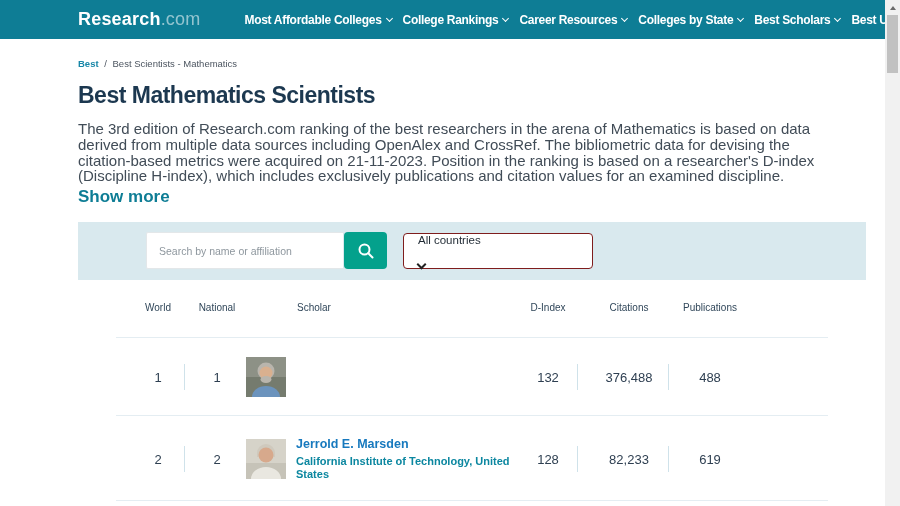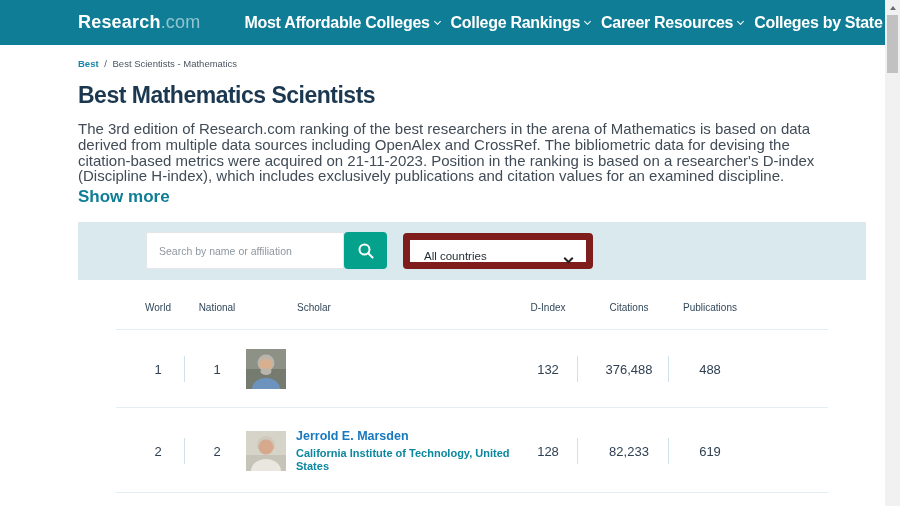--- a/index.html
+++ b/index.html
@@ -1,26 +1,26 @@
 <!DOCTYPE html>
 <html><head>
 <meta charset="utf-8">
 <style>
   * { margin:0; padding:0; box-sizing:border-box; }
   html,body { width:900px; height:506px; overflow:hidden; background:#fff;
     font-family:"Liberation Sans", sans-serif; position:relative; }
 
   
-  .topbar { position:absolute; top:0; left:0; width:885px; height:45px;
+  .topbar { position:absolute; top:0; left:0; width:885px; height:39px;
     background:#0E7D95; display:flex; align-items:center; overflow:hidden; }
   .logo { margin-left:78px; font-size:18px; letter-spacing:.2px; white-space:nowrap; cursor:pointer; }
   .logo .lp { color:#fff; font-weight:700; }
   .logo .ls { color:rgba(255,255,255,.55); font-weight:400; }
   .nav { display:flex; margin-left:44px; gap:11px; align-items:center; }
-  .nav-item { color:#fff; font-size:16px; font-weight:700; letter-spacing:-.3px;
+  .nav-item { color:#fff; font-size:12px; font-weight:700; letter-spacing:-.3px;
     display:flex; align-items:center; gap:5px; cursor:pointer; white-space:nowrap; }
   .chev { width:5px; height:5px; border-right:1.5px solid #fff; border-bottom:1.5px solid #fff;
     transform:rotate(45deg); margin-top:-3px; flex:none; }
 
   
   .scrollbar { position:absolute; right:0; top:0; width:15px; height:506px; background:#f1f1f1; }
   .sb-up { height:15px; display:flex; align-items:center; justify-content:center; cursor:pointer; }
   .sb-up i { width:0; height:0; border-left:3.5px solid transparent; border-right:3.5px solid transparent;
     border-bottom:4.5px solid #6b6b6b; display:block; }
   .sb-thumb { position:absolute; top:15px; left:2px; width:11px; height:58px; background:#c1c1c1; cursor:pointer; }
@@ -37,27 +37,27 @@
   
   .filterbar { margin-top:15px; height:58px; background:#D9E9EE; position:relative;padding-left:40px; }
   .search-input { position:absolute; left:68px; top:10px; width:197px; height:37px;
     border:1px solid #e3e7e9; border-right:none; border-radius:2px 0 0 2px; background:#fff;
     padding:0 12px; font-size:10.5px; color:#333; font-family:"Liberation Sans",sans-serif; outline:none; }
   .search-input::placeholder { color:#8e979e; }
   .search-btn { position:absolute; left:266px; top:10px; width:43px; height:37px;
     background:#04A18C; border:none; border-radius:4px; display:flex; align-items:center;
     justify-content:center; cursor:pointer; }
   .country-select { position:absolute; left:325px; top:11px; width:190px; height:36px;
-    background:#fff; border:7px solid #7f1d1d; border-radius:4px; display:flex; align-items:flex-end;
-    justify-content:space-between; padding:0 14px; font-size:11.5px; color:#1f2933; cursor:pointer; }
+    background:#fff; border:1px solid #7f1d1d; border-radius:4px; display:flex; align-items:flex-start;
+    justify-content:space-between; padding:0 14px; font-size:11.5px; color:#1f2933; cursor:pointer;flex-direction:column; }
   .chev-dark { width:7px; height:7px; border-right:2px solid #222; border-bottom:2px solid #222;
     transform:rotate(45deg); margin-top:-4px; flex:none; }
 
   
-  .thead { position:relative; height:50px; }
+  .thead { position:relative; height:58px; }
   .th { position:absolute; top:27px; transform:translate(-50%,-50%);
     font-size:10px; color:#31475A; font-weight:500; white-space:nowrap; }
   .th-scholar { transform:translate(0,-50%); }
   .hr { position:absolute; bottom:0; left:38px; width:712px; height:1px; background:#e4edf2; }
 
   .row { position:relative; }
   .row-1 { height:78px; } .row-2 { height:85px; } .row-3 { height:90px; }
   .num { position:absolute; top:50%; transform:translate(-50%,-50%);
     font-size:13px; color:#2E3F51; white-space:nowrap; }
   .vsep { position:absolute; top:50%; transform:translateY(-50%);

